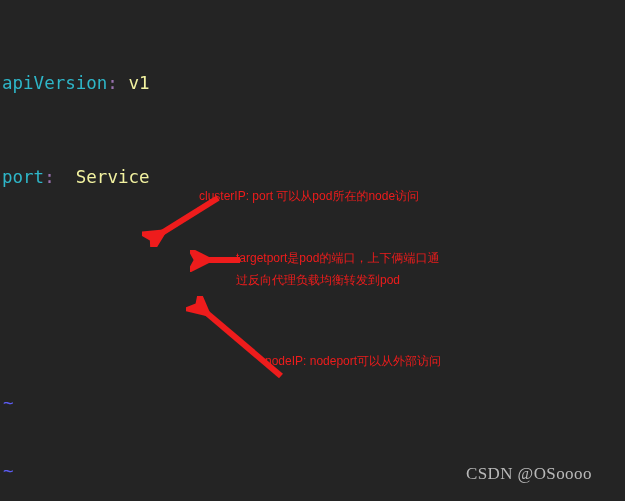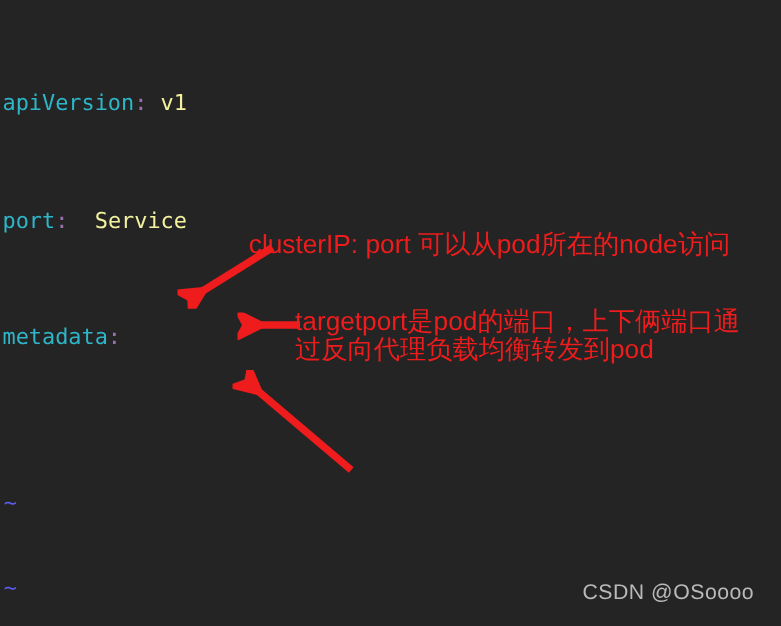--- a/index.html
+++ b/index.html
@@ -47,58 +47,57 @@
     color: #5b5bf0;
     white-space: pre;
   }
   #tildes span { display: block; height: 22.6px; }
 
   
   .anno {
     position: absolute;
     color: #ee1c1c;
     font-family: "Liberation Sans", "DejaVu Sans", sans-serif;
-    font-size: 21px;
+    font-size: 12px;
     line-height: 22px;
     white-space: pre;
   }
   #anno-clusterip { left: 199px; top: 185px; }
   #anno-targetport { left: 236px; top: 247px; }
   #anno-nodeip    { left: 265px; top: 350px; }
 
   
   .arrow { position: absolute; pointer-events: none; }
   #arrow-port       { left: 142px; top: 192px; }
   #arrow-targetport { left: 190px; top: 250px; }
   #arrow-nodeport   { left: 186px; top: 296px; }
 
   
   #watermark {
     position: absolute;
     left: 466px;
     top: 464px;
     color: #b9b9b9;
-    font-family: Liberation Sans, sans-serif;
+    font-family: Liberation Serif, serif;
     font-size: 17px;
     letter-spacing: 0.4px;
     white-space: pre;
   }
 </style>
 </head>
 <body>
 
 <div id="screen">
 
   <div id="code">
 
     <span class="ln"><span class="k">apiVersion</span><span class="c">:</span> <span class="v">v1</span></span>
 
     <span class="ln"><span class="k">port</span><span class="c">:</span>  <span class="v">Service</span></span>
 
-    <span class="ln"><span class="k">metadata</span><span class="c">:</span></span>
 
 
 
     
 
     
 
     
 
     
@@ -125,20 +124,21 @@
     
     
     
   </div>
 
   <div class="anno" id="anno-clusterip">clusterIP: port 可以从pod所在的node访问</div>
 
   <div class="anno" id="anno-targetport">targetport是pod的端口，上下俩端口通
 过反向代理负载均衡转发到pod</div>
 
+  <div class="anno" id="anno-nodeip">nodeIP: nodeport可以从外部访问</div>
 
   <svg class="arrow" id="arrow-port" width="90" height="55" viewBox="0 0 90 55">
     <defs>
       <marker id="ah1" markerWidth="5" markerHeight="5" refX="2.2" refY="2.5" orient="auto">
         <path d="M5,0 L0,2.5 L5,5 L3.6,2.5 Z" fill="#ee1c1c"></path>
       </marker>
     </defs>
     <line x1="76" y1="6" x2="15" y2="44" stroke="#ee1c1c" stroke-width="6" stroke-linecap="butt" marker-end="url(#ah1)"></line>
   </svg>
 

